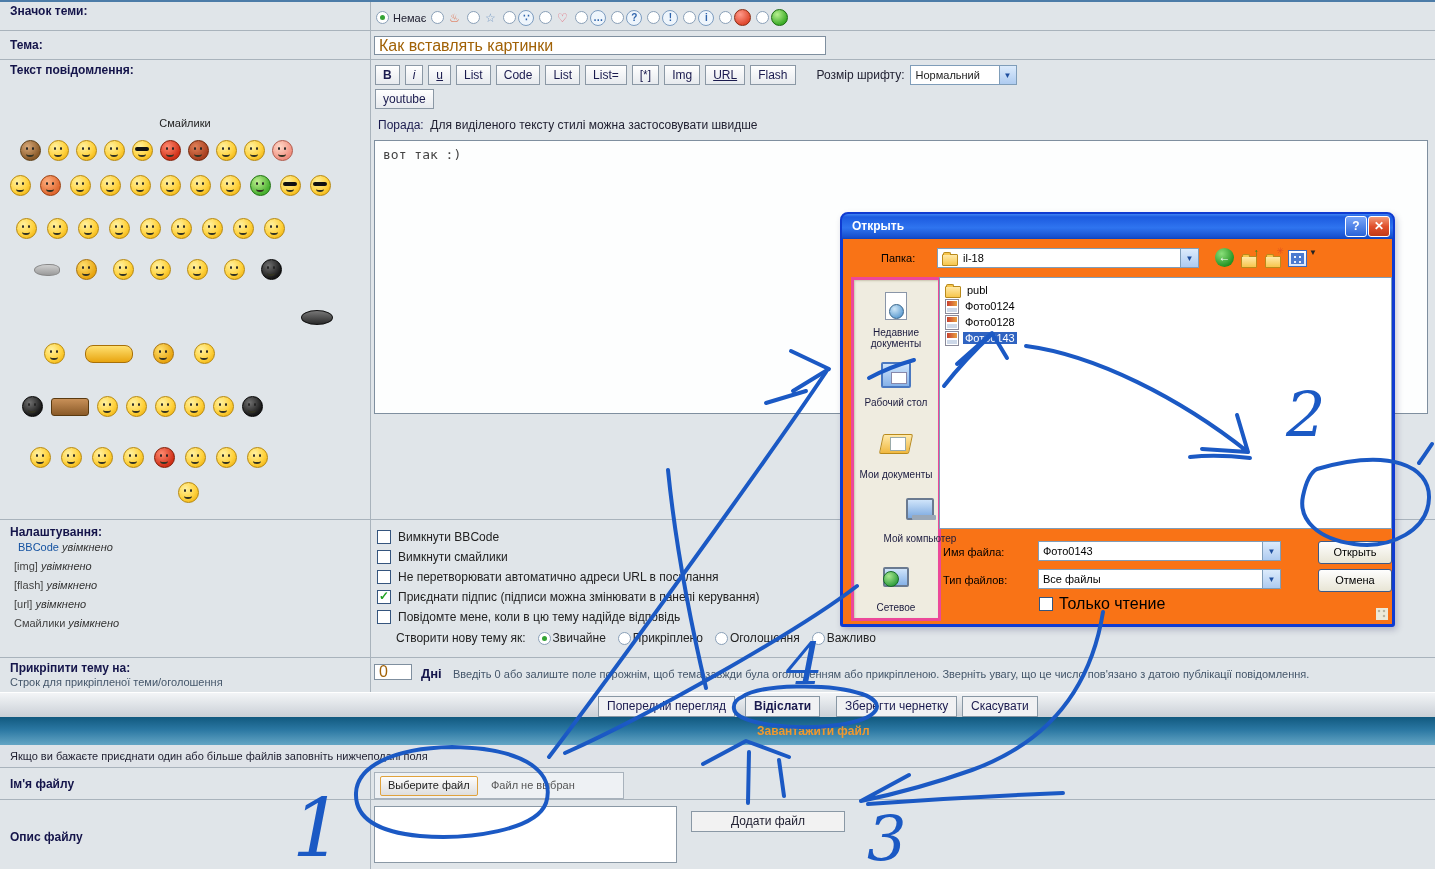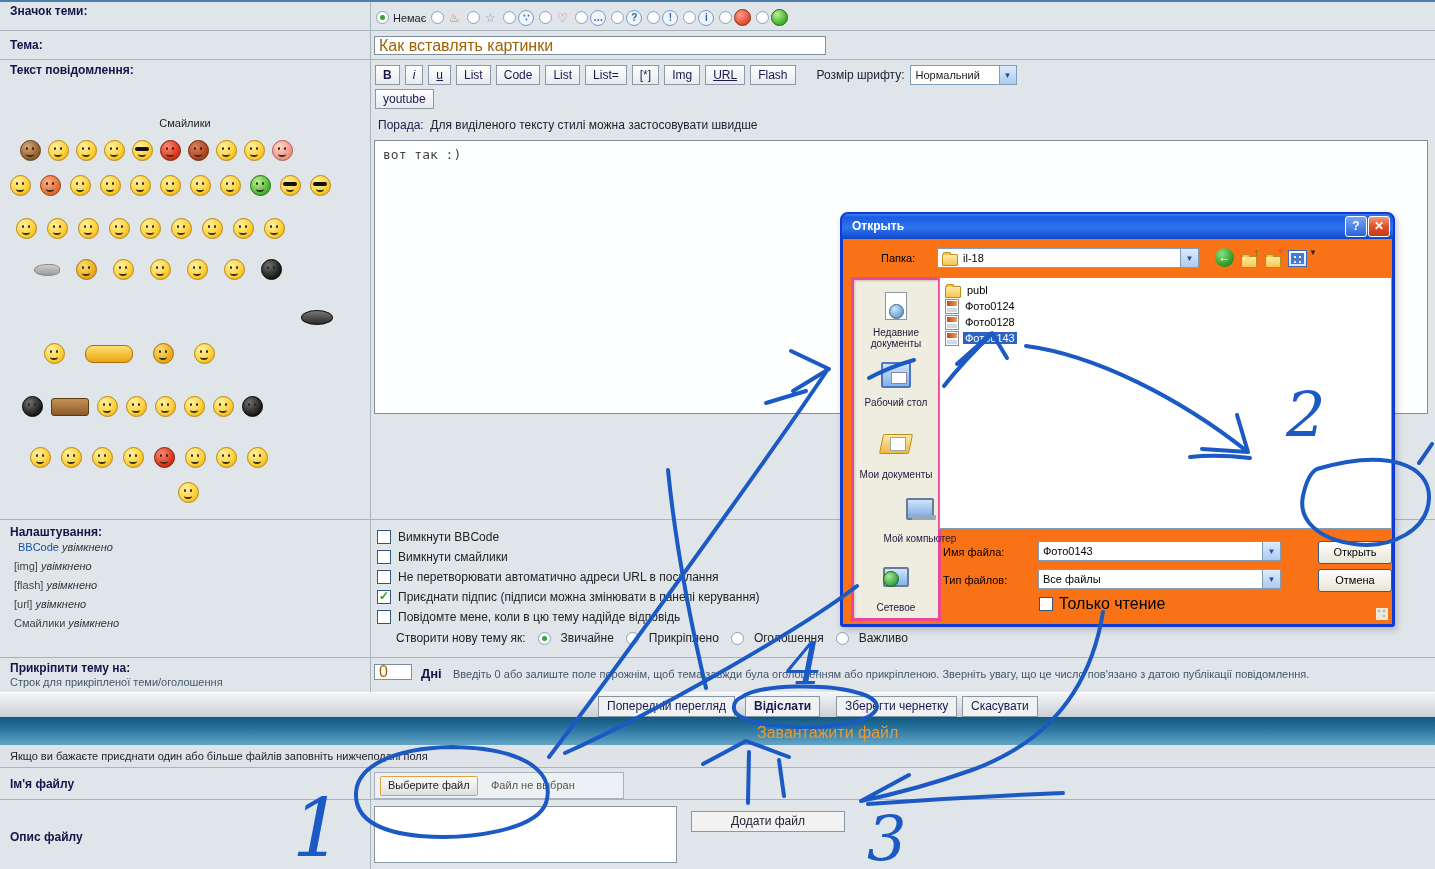--- a/index.html
+++ b/index.html
@@ -75,31 +75,31 @@
      font-size:13px;color:#444;padding:6px 8px;resize:none;}
   .text-input{box-sizing:border-box;border:1px solid #7f8f9f;background:#fff;font-size:16px;color:#a16207;
      font-family:"Liberation Sans",sans-serif;padding:1px 4px;}
 
   
   .statline{position:absolute;font-size:11px;color:#444;}
   .statline .lnk{color:#1553a2;}
   .statline .st{font-style:italic;color:#333;}
   .cbline{position:absolute;left:377px;font-size:12px;color:#222;display:flex;align-items:center;gap:7px;}
   #posttype{position:absolute;left:396px;top:631px;font-size:12px;color:#222;display:flex;align-items:center;gap:4px;}
-  #posttype .pt{display:flex;align-items:center;gap:10px;margin-left:8px;}
+  #posttype .pt{display:flex;align-items:center;gap:2px;margin-left:8px;}
 
   
   #btn-band{position:absolute;left:0;top:692px;width:1435px;height:25px;
      background:linear-gradient(#f3f5f7,#c8ced5);border-top:1px solid #fff;border-bottom:1px solid #9aa5ae;}
   #btn-band .abtn{position:absolute;top:3px;height:19px;background:#f0f1f3;border:1px solid #8897a4;
      font-size:12px;color:#1a1a4e;text-align:center;line-height:18px;padding:0 8px;}
 
   #blue-bar{position:absolute;left:0;top:717px;width:1435px;height:28px;
      background:linear-gradient(180deg,#11597f,#2a77a2 45%,#64a5c4);}
-  #blue-bar span{position:absolute;left:757px;top:7px;color:#f0982e;font-weight:normal;font-size:16px;text-align:center;}
+  #blue-bar span{position:absolute;left:757px;top:7px;color:#f0982e;font-weight:bold;font-size:12px;text-align:center;}
 
   
   #file-box{position:absolute;left:374px;top:772px;width:248px;height:25px;background:#eef1f4;
      border:1px solid #a8b2bc;}
   #file-btn{position:absolute;left:5px;top:3px;height:18px;padding:0 7px;font-size:11px;color:#222;
      background:linear-gradient(#fdfdfd,#dedede);border:1px solid #e0a23c;border-radius:2px;line-height:17px;}
   #file-status{position:absolute;left:116px;top:6px;font-size:11px;color:#555;}
   #desc-textarea{position:absolute;left:374px;top:806px;width:303px;height:57px;box-sizing:border-box;
      border:1px solid #8a98a5;background:#fff;resize:none;}
   #add-file-btn{position:absolute;left:691px;top:811px;width:152px;height:19px;background:#f2f2f2;

